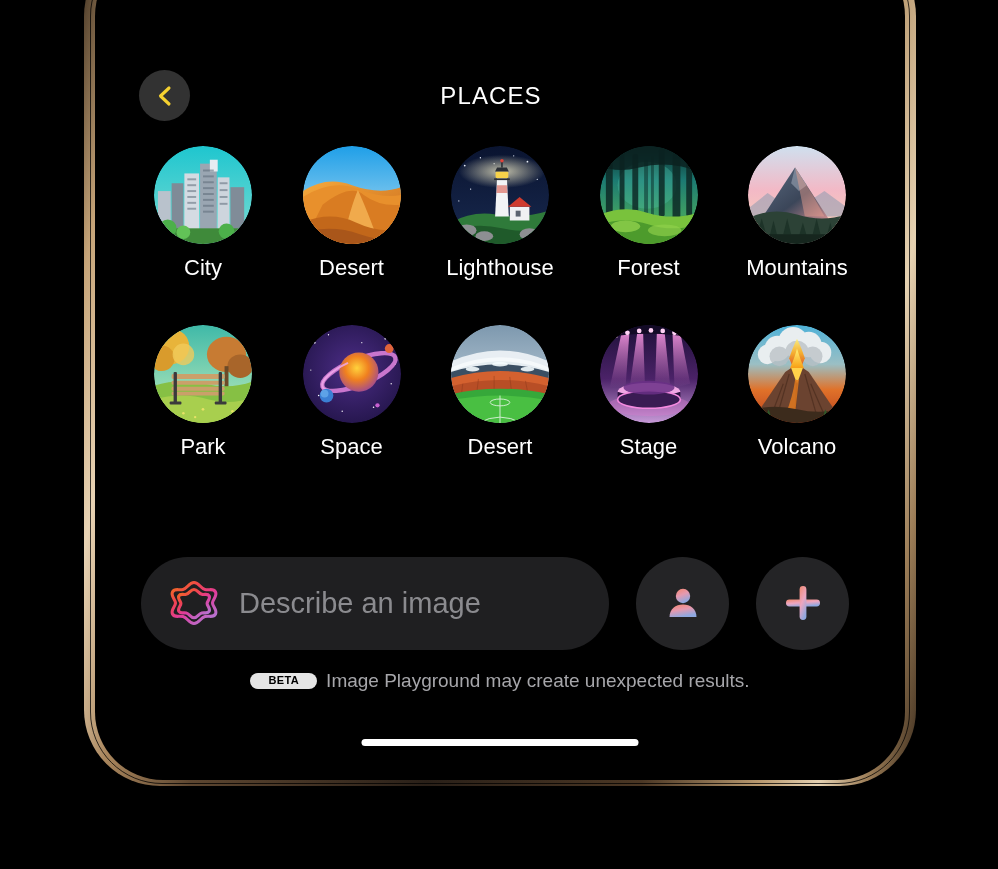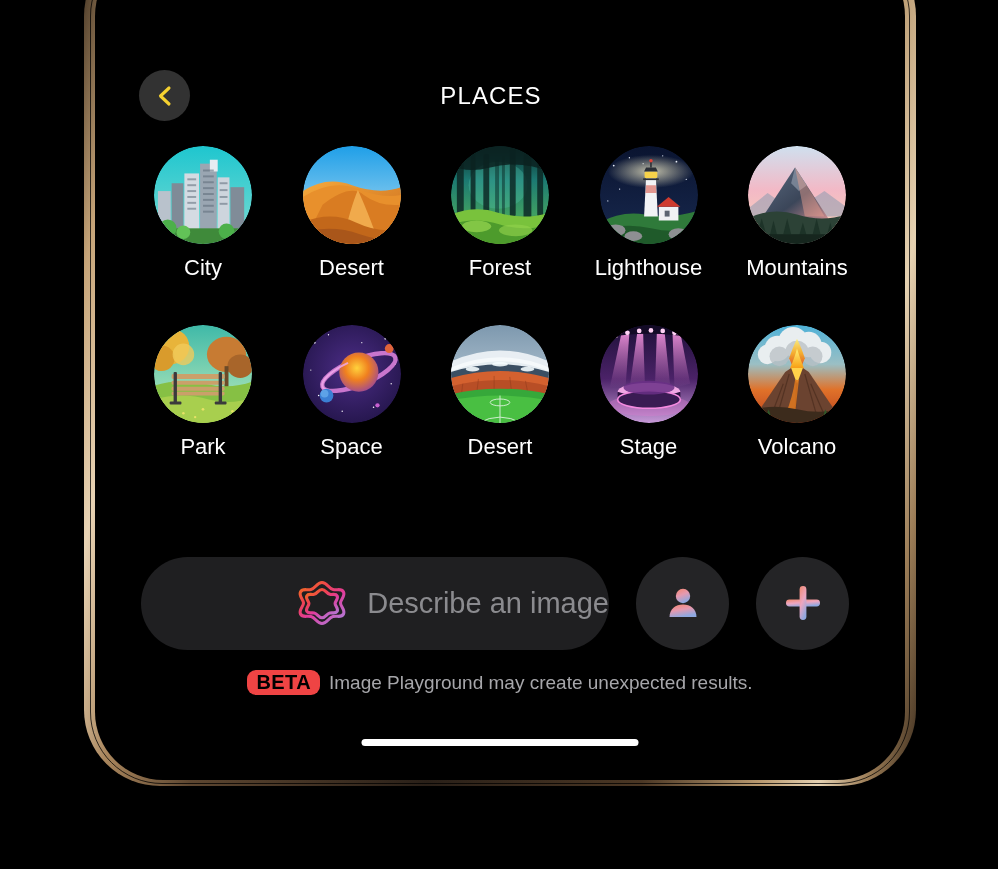--- a/index.html
+++ b/index.html
@@ -47,39 +47,39 @@
     width:98px; height:98px; border-radius:50%; overflow:hidden; position:relative;
     box-shadow:0 1px 4px rgba(0,0,0,.6);
   }
   .thumb svg{ display:block; width:98px; height:98px; }
   .tile-label{ margin-top:11px; color:#fff; font-size:22px; font-weight:400; white-space:nowrap; }
 
   
   .composer{ position:absolute; left:46px; top:608px; width:718px; height:94px; display:flex; align-items:center; }
   .input-field{
     width:468px; height:93px; border-radius:47px; background:#1f1f21;
-    display:flex; align-items:center; padding-left:26px; cursor:text;justify-content:flex-end;
+    display:flex; align-items:center; padding-left:26px; cursor:text;
   }
   .ai-icon{ width:54px; height:54px; flex:none; }
   .ai-icon svg{ display:block; }
   .input-placeholder{ margin-left:18px; color:#8b8b8f; font-size:29px; font-weight:400; }
   .round-btn{
     width:93px; height:93px; border-radius:50%; background:#242426; margin-left:27px;
     display:flex; align-items:center; justify-content:center; cursor:pointer; flex:none;
   }
   .round-btn svg{ display:block; }
 
   
   .disclaimer{
     position:absolute; left:0; top:722px; width:810px;
     display:flex; align-items:center; justify-content:center; gap:9px;
   }
   .beta-badge{
-    background:#ef4444; color:#000; font-size:20px; font-weight:bold;
-    letter-spacing:.4px; border-radius:9px; padding:2px 9px 3px; line-height:1;
+    background:#e5e5e5; color:#000; font-size:11px; font-weight:bold;
+    letter-spacing:.4px; border-radius:9px; padding:2px 18px 3px; line-height:1;
   }
   .disclaimer-text{ color:#a6a6aa; font-size:19px; font-weight:400; }
 
   
   .home-indicator{
     position:absolute; left:50%; top:791px; transform:translateX(-50%);
     width:277px; height:7px; border-radius:4px; background:#fff;
   }
 </style>
 </head>
@@ -185,60 +185,20 @@
               </g>
             </svg>
           </div>
           <div class="tile-label">Desert</div>
         </div>
 
         <div class="tile">
           <div class="thumb">
             <svg viewBox="0 0 100 100">
               <defs>
-                  <clipPath id="fC">
-                    <circle cx="50" cy="50" r="50"></circle>
-                  </clipPath>
-                <linearGradient id="fSky" x1="0" y1="0" x2="0" y2="1">
-                  <stop offset="0" stop-color="#0d2b2b"></stop>
-                    <stop offset=".35" stop-color="#1c7a72"></stop>
-                  <stop offset=".7" stop-color="#3f9f63"></stop>
-                    <stop offset="1" stop-color="#1f4a22"></stop>
-                  </linearGradient>
-              </defs>
-              <g clip-path="url(#fC)">
-                <rect width="100" height="100" fill="url(#fSky)"></rect>
-                <ellipse cx="48" cy="40" rx="30" ry="24" fill="#55c9b0" opacity=".30"></ellipse>
-                <g fill="#0e2a26" opacity=".85">
-                  <rect x="6" y="6" width="7" height="70" rx="2"></rect>
-                  <rect x="20" y="0" width="5" height="72" rx="2"></rect>
-                  <rect x="33" y="8" width="6" height="66" rx="2"></rect>
-                  <rect x="60" y="2" width="6" height="70" rx="2"></rect>
-                  <rect x="74" y="8" width="8" height="66" rx="2"></rect>
-                  <rect x="88" y="0" width="6" height="72" rx="2"></rect>
-                </g>
-                <g fill="#103a34" opacity=".6">
-                  <rect x="45" y="14" width="4" height="58"></rect>
-                    <rect x="52" y="10" width="3" height="62"></rect>
-                </g>
-                <path d="M0 0 L100 0 L100 26 Q70 14 40 22 Q16 28 0 20 Z" fill="#0a2120" opacity=".85"></path>
-                <path d="M0 70 Q25 60 48 68 Q74 76 100 68 L100 100 L0 100 Z" fill="#79c23c"></path>
-                <path d="M0 80 Q24 72 50 80 Q74 88 100 80 L100 100 L0 100 Z" fill="#4d9b2c"></path>
-                <ellipse cx="26" cy="82" rx="15" ry="6" fill="#90d14c" opacity=".8"></ellipse>
-                <ellipse cx="66" cy="86" rx="17" ry="6" fill="#90d14c" opacity=".65"></ellipse>
-              </g>
-            </svg>
-          </div>
-          <div class="tile-label">Forest</div>
-        </div>
-
-        <div class="tile">
-          <div class="thumb">
-            <svg viewBox="0 0 100 100">
-              <defs>
                   <clipPath id="lC">
                     <circle cx="50" cy="50" r="50"></circle>
                   </clipPath>
                 <linearGradient id="lSky" x1="0" y1="0" x2="0" y2="1">
                   <stop offset="0" stop-color="#0a1430"></stop>
                     <stop offset="1" stop-color="#18294f"></stop>
                   </linearGradient>
                 <radialGradient id="lGlow" cx=".5" cy=".5" r=".5">
                   <stop offset="0" stop-color="#fff8d0" stop-opacity=".75"></stop>
                   <stop offset="1" stop-color="#fff8d0" stop-opacity="0"></stop>
@@ -271,20 +231,60 @@
                 <rect x="51.2" y="16" width="1.6" height="6" fill="#2b2f36"></rect>
                 <circle cx="52" cy="15" r="1.8" fill="#e0433a"></circle>
                 <rect x="44" y="33" width="16" height="1.8" fill="#2b2f36"></rect>
                 <path d="M60 62 L80 62 L80 76 L60 76 Z" fill="#f0f1f3"></path>
                 <path d="M58 62 L70 52 L82 62 Z" fill="#cf3b2e"></path>
                 <rect x="66" y="66" width="5" height="6" fill="#5c6470"></rect>
               </g>
             </svg>
           </div>
           <div class="tile-label">Lighthouse</div>
+        </div>
+
+        <div class="tile">
+          <div class="thumb">
+            <svg viewBox="0 0 100 100">
+              <defs>
+                  <clipPath id="fC">
+                    <circle cx="50" cy="50" r="50"></circle>
+                  </clipPath>
+                <linearGradient id="fSky" x1="0" y1="0" x2="0" y2="1">
+                  <stop offset="0" stop-color="#0d2b2b"></stop>
+                    <stop offset=".35" stop-color="#1c7a72"></stop>
+                  <stop offset=".7" stop-color="#3f9f63"></stop>
+                    <stop offset="1" stop-color="#1f4a22"></stop>
+                  </linearGradient>
+              </defs>
+              <g clip-path="url(#fC)">
+                <rect width="100" height="100" fill="url(#fSky)"></rect>
+                <ellipse cx="48" cy="40" rx="30" ry="24" fill="#55c9b0" opacity=".30"></ellipse>
+                <g fill="#0e2a26" opacity=".85">
+                  <rect x="6" y="6" width="7" height="70" rx="2"></rect>
+                  <rect x="20" y="0" width="5" height="72" rx="2"></rect>
+                  <rect x="33" y="8" width="6" height="66" rx="2"></rect>
+                  <rect x="60" y="2" width="6" height="70" rx="2"></rect>
+                  <rect x="74" y="8" width="8" height="66" rx="2"></rect>
+                  <rect x="88" y="0" width="6" height="72" rx="2"></rect>
+                </g>
+                <g fill="#103a34" opacity=".6">
+                  <rect x="45" y="14" width="4" height="58"></rect>
+                    <rect x="52" y="10" width="3" height="62"></rect>
+                </g>
+                <path d="M0 0 L100 0 L100 26 Q70 14 40 22 Q16 28 0 20 Z" fill="#0a2120" opacity=".85"></path>
+                <path d="M0 70 Q25 60 48 68 Q74 76 100 68 L100 100 L0 100 Z" fill="#79c23c"></path>
+                <path d="M0 80 Q24 72 50 80 Q74 88 100 80 L100 100 L0 100 Z" fill="#4d9b2c"></path>
+                <ellipse cx="26" cy="82" rx="15" ry="6" fill="#90d14c" opacity=".8"></ellipse>
+                <ellipse cx="66" cy="86" rx="17" ry="6" fill="#90d14c" opacity=".65"></ellipse>
+              </g>
+            </svg>
+          </div>
+          <div class="tile-label">Forest</div>
         </div>
 
         <div class="tile">
           <div class="thumb">
             <svg viewBox="0 0 100 100">
               <defs>
                   <clipPath id="mC">
                     <circle cx="50" cy="50" r="50"></circle>
                   </clipPath>
                 <linearGradient id="mSky" x1="0" y1="0" x2="0" y2="1">

